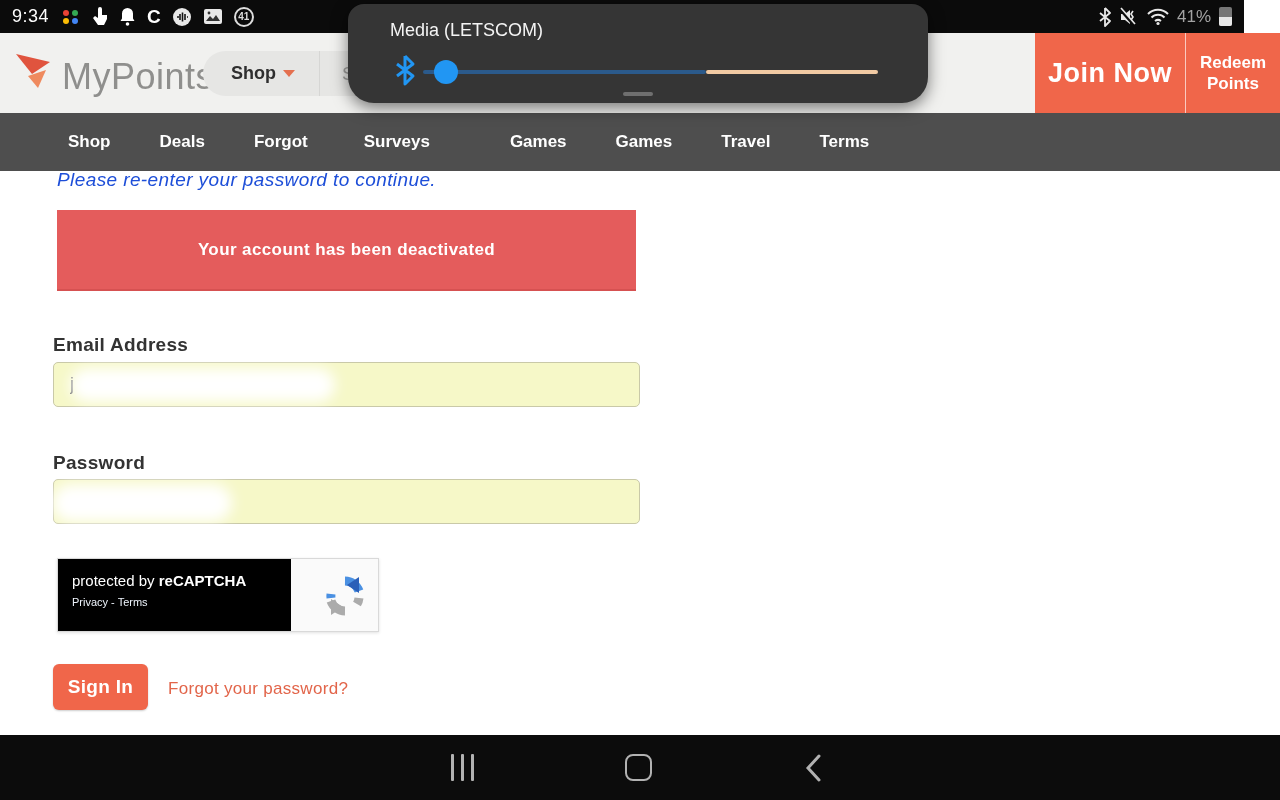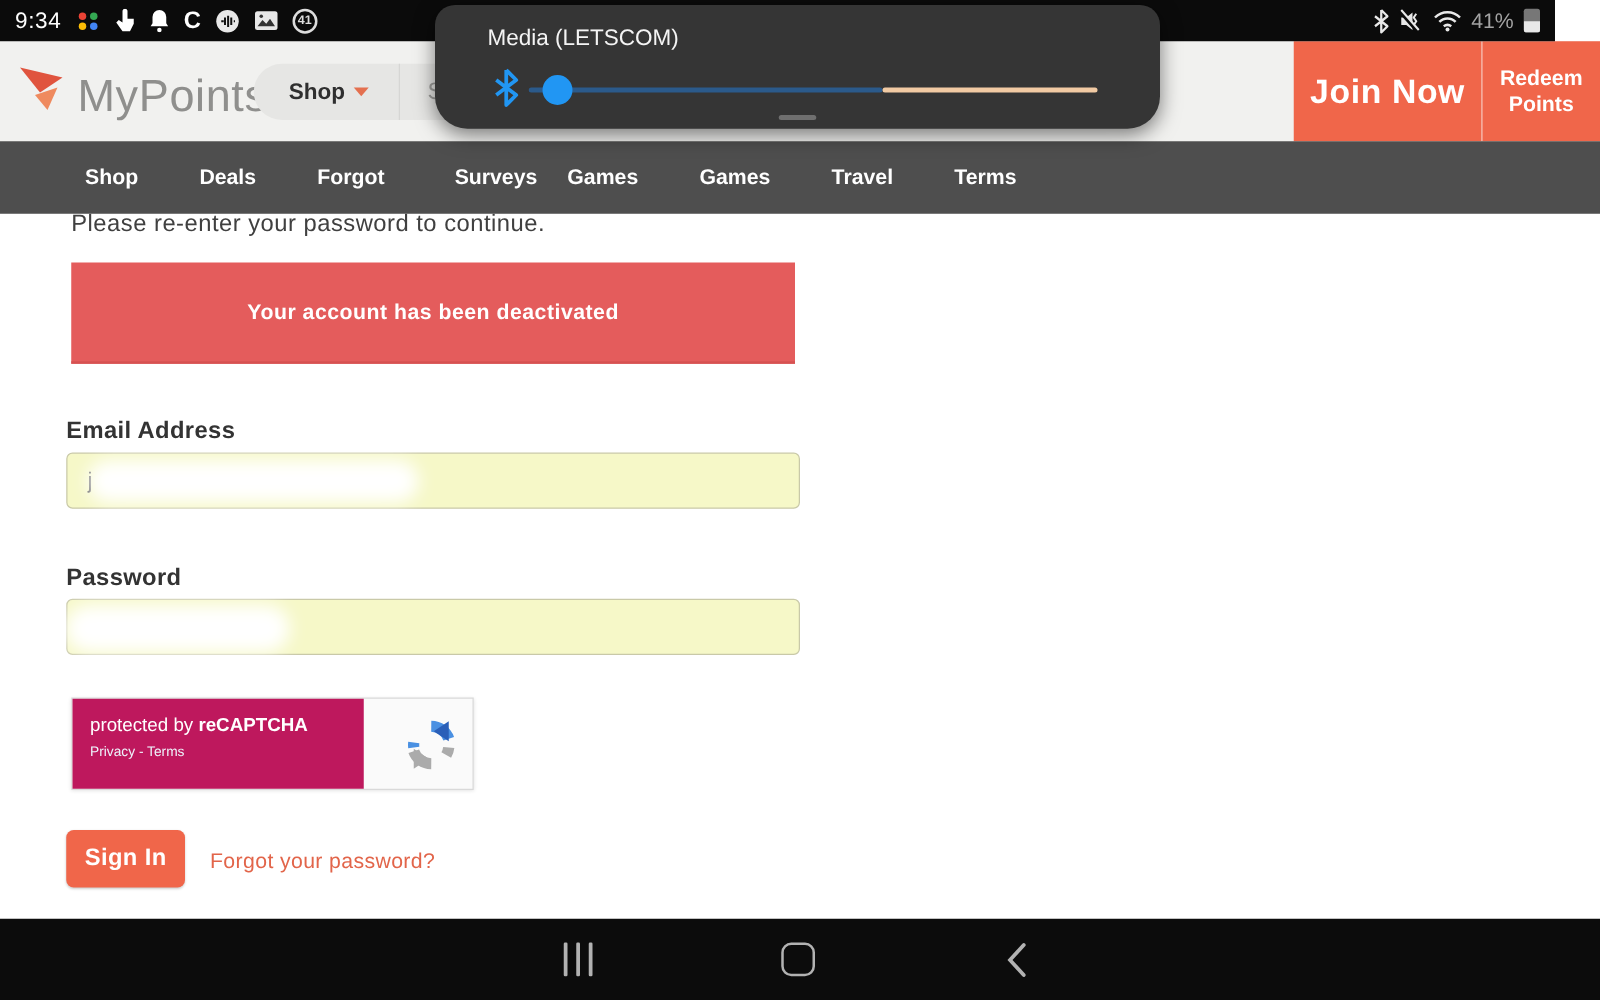--- a/index.html
+++ b/index.html
@@ -73,24 +73,24 @@
   .btn-join { left:1035px; width:150px; font-size:27px; font-weight:bold; letter-spacing:.5px; }
   .btn-redeem { left:1185px; width:95px; font-size:17px; font-weight:bold; line-height:21px; border-left:1px solid rgba(255,255,255,.65); }
 
   
   .main-nav {
     position:absolute; top:113px; left:0; width:1280px; height:58px;
     background:#4e4e4e; display:flex; align-items:center; padding-left:68px; z-index:10;
   }
   .nav-item { color:#fff; font-size:17px; font-weight:bold; margin-right:49px; cursor:pointer; white-space:nowrap; }
   .nav-item:nth-child(3) { margin-right:56px; }
-  .nav-item:nth-child(4) { margin-right:24px; }
-
-  
-  .instruction { position:absolute; left:57px; top:169px; font-size:19px; color:#404040; letter-spacing:.4px; }
+  .nav-item:nth-child(4) { margin-right:80px; }
+
+  
+  .instruction { position:absolute; left:57px; top:169px; font-size:19px; color:#1d4ed8; letter-spacing:.4px;font-style:italic; }
   .error-banner {
     position:absolute; left:57px; top:210px; width:579px; height:81px;
     background:#e45c5c; border-bottom:2px solid #d65151;
     display:flex; align-items:center; justify-content:center;
   }
   .error-banner span { color:#ffffff; font-size:17px; font-weight:bold; letter-spacing:.4px; }
 
   .field-label { position:absolute; left:53px; font-size:19px; font-weight:bold; color:#333; letter-spacing:.3px; }
   .lbl-email { top:334px; }
   .lbl-pass  { top:452px; }
@@ -105,21 +105,21 @@
   .smudge { position:absolute; background:#fff; border-radius:20px; filter:blur(7px); z-index:5; pointer-events:none; }
   .smudge-email { left:70px;  top:368px; width:265px; height:34px; }
   .smudge-pass  { left:52px;  top:484px; width:180px; height:38px; }
 
   
   .recaptcha {
     position:absolute; left:57px; top:558px; width:322px; height:74px;
     background:#fafafa; border:1px solid #d9d9d9; box-shadow:0 1px 3px rgba(0,0,0,.12);
   }
   .rc-blue {
-    position:absolute; left:0; top:0; bottom:0; width:233px; background:#be185d;
+    position:absolute; left:0; top:0; bottom:0; width:233px; background:#000000;
     color:#fff; padding:13px 0 0 14px;
   }
   .rc-line1 { font-size:15px; }
   .rc-line1 b { font-weight:bold; }
   .rc-line2 { font-size:11px; margin-top:7px; color:#eef4fc; }
   .rc-line2 span { cursor:pointer; }
   .rc-logo { position:absolute; right:10px; top:14px; }
 
   
   .sign-in-btn {

